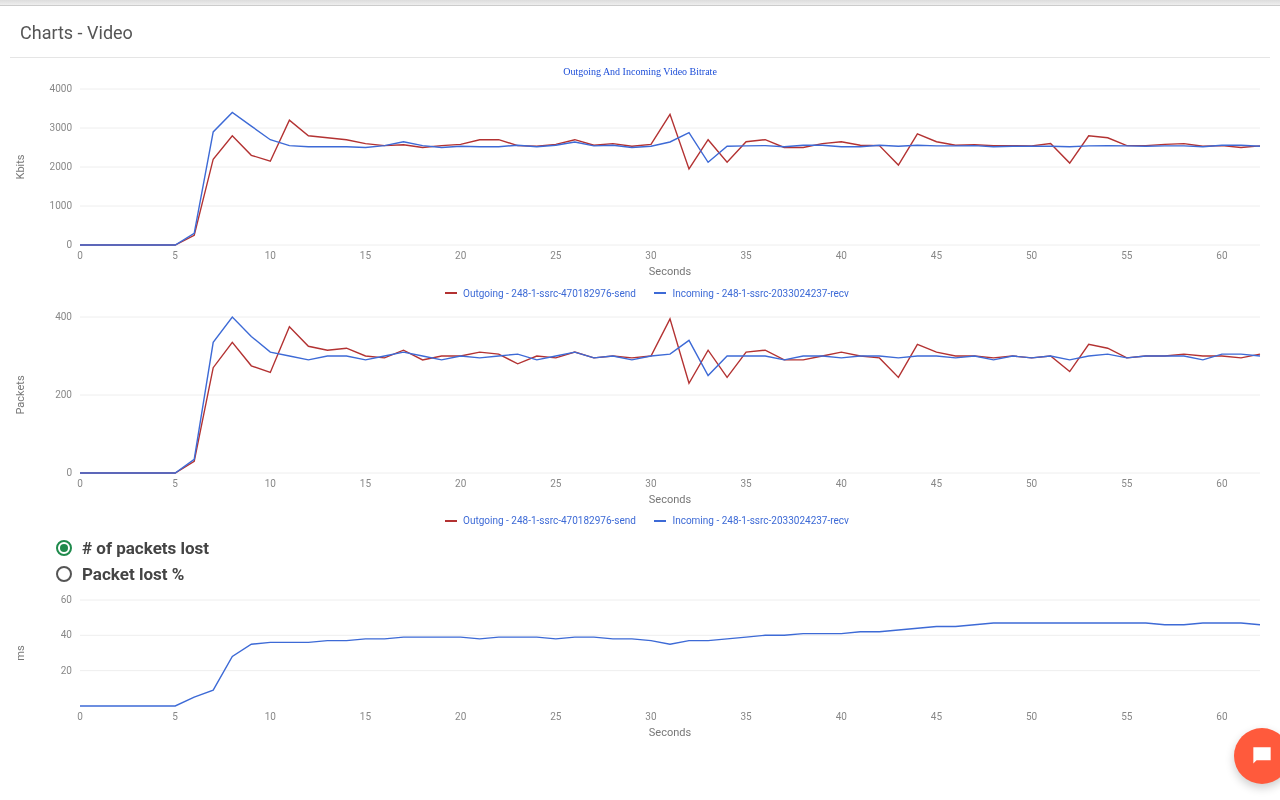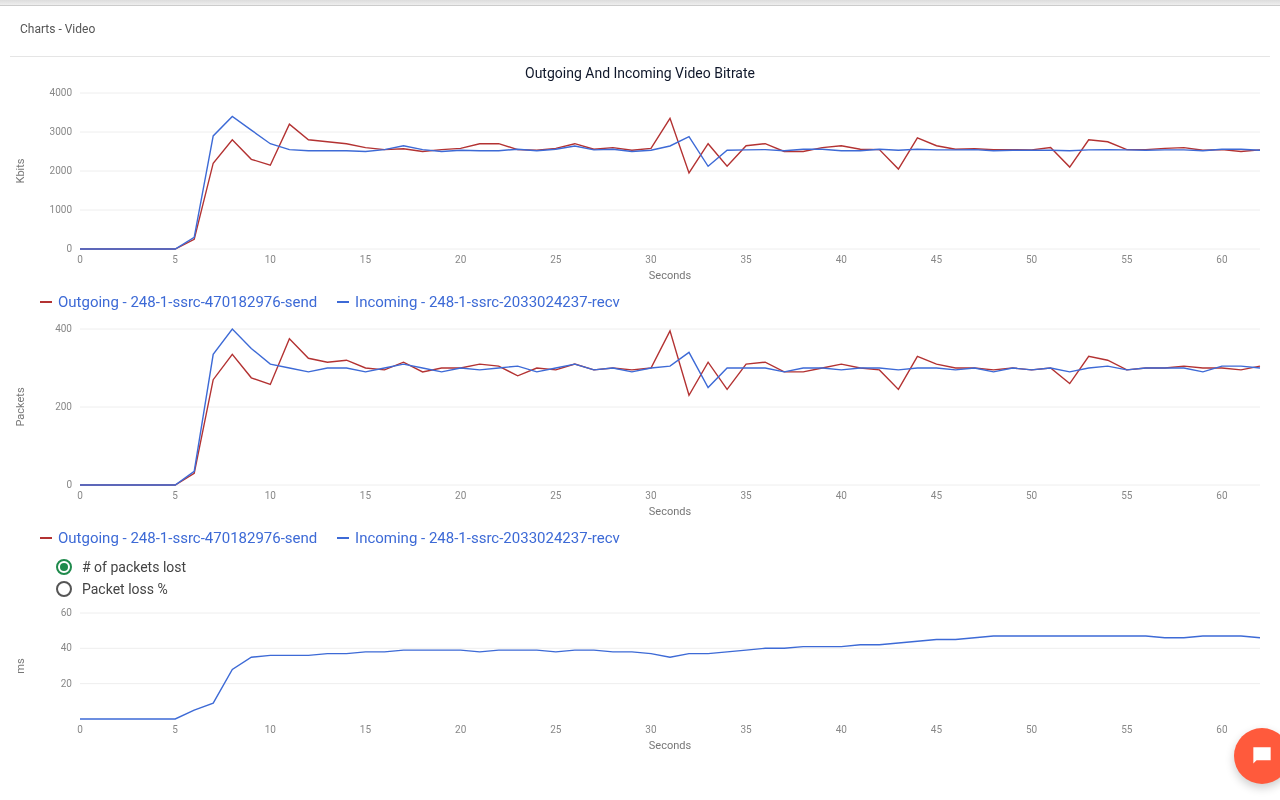--- a/index.html
+++ b/index.html
@@ -11,55 +11,58 @@
   }
   .topbar {
     height: 6px;
     background: linear-gradient(#ddd, #eee);
     border-bottom: 1px solid #ccc;
   }
   .content {
     padding: 0 10px 40px 10px;
   }
   .panel-header {
-    font-size: 12px;
+    font-size: 18px;
     color: #555;
-    padding: 16px 10px 20px;
+    padding: 16px 10px 14px;
     border-bottom: 1px solid #e5e5e5;
   }
   .chart-wrap {
     margin-top: 4px;
   }
   .chart-title {
     text-align: center;
-    font-size: 14px;
-    color: #0f172a;
+    font-size: 10px;
+    color: #1d4ed8;
     margin: 8px 0 2px;
+    font-family: Liberation Serif, serif;
   }
   svg.chart { display: block; width: 100%; height: auto; }
   .legend {
-    font-size: 15px;
+    font-size: 10px;
     color: #3d6ad6;
     padding: 6px 0 4px 30px;
+    text-align: center;
   }
   .legend-item {
     display: inline-flex;
     align-items: center;
     margin-right: 16px;
   }
   .legend-swatch {
     display: inline-block;
     width: 12px;
     height: 2px;
     margin-right: 6px;
   }
   .radio-group {
     padding: 8px 0 0 46px;
-    font-size: 14px;
+    font-size: 17px;
     color: #444;
+    font-weight: bold;
   }
   .radio-row {
     display: flex;
     align-items: center;
     margin-bottom: 6px;
     cursor: pointer;
   }
   .radio-row .outer {
     width: 16px; height: 16px;
     border: 2px solid #555;
@@ -189,21 +192,21 @@
     <div class="radio-row selected">
       <span class="outer">
           <span class="inner"></span>
         </span>
       <span># of packets lost</span>
     </div>
     <div class="radio-row">
       <span class="outer">
           <span class="inner"></span>
         </span>
-      <span>Packet loss %</span>
+      <span>Packet lost %</span>
     </div>
   </div>
 
   <div class="chart-wrap">
     <svg id="svg-jitter" class="chart" viewBox="0 0 1260 150">
         <g class="grid">
           <line x1="70" y1="80.66666666666667" x2="1250" y2="80.66666666666667"></line>
           <line x1="70" y1="45.33333333333334" x2="1250" y2="45.33333333333334"></line>
           <line x1="70" y1="10" x2="1250" y2="10"></line>
         </g>

